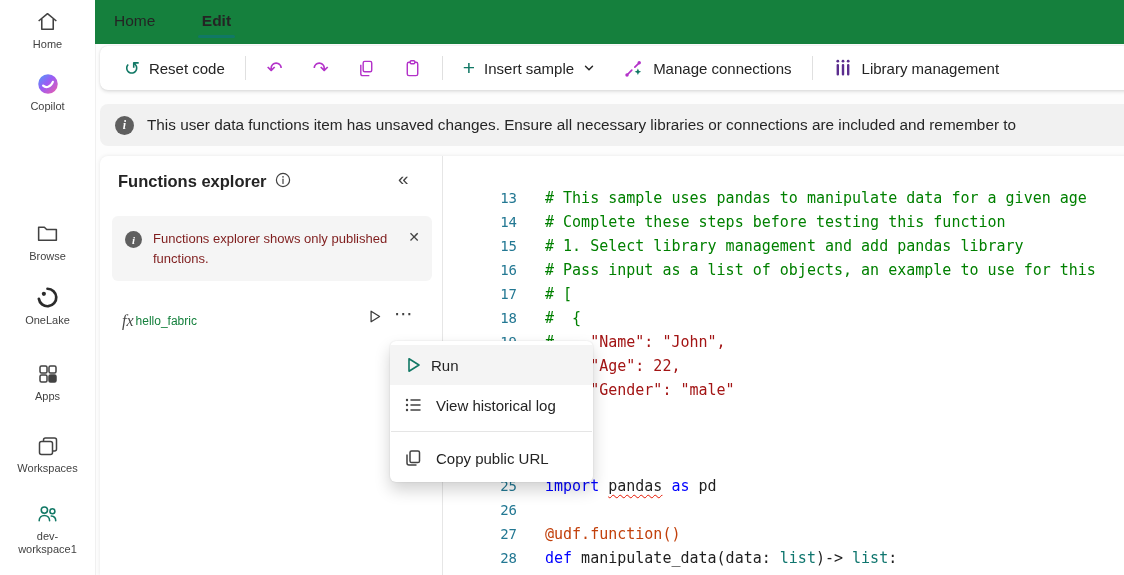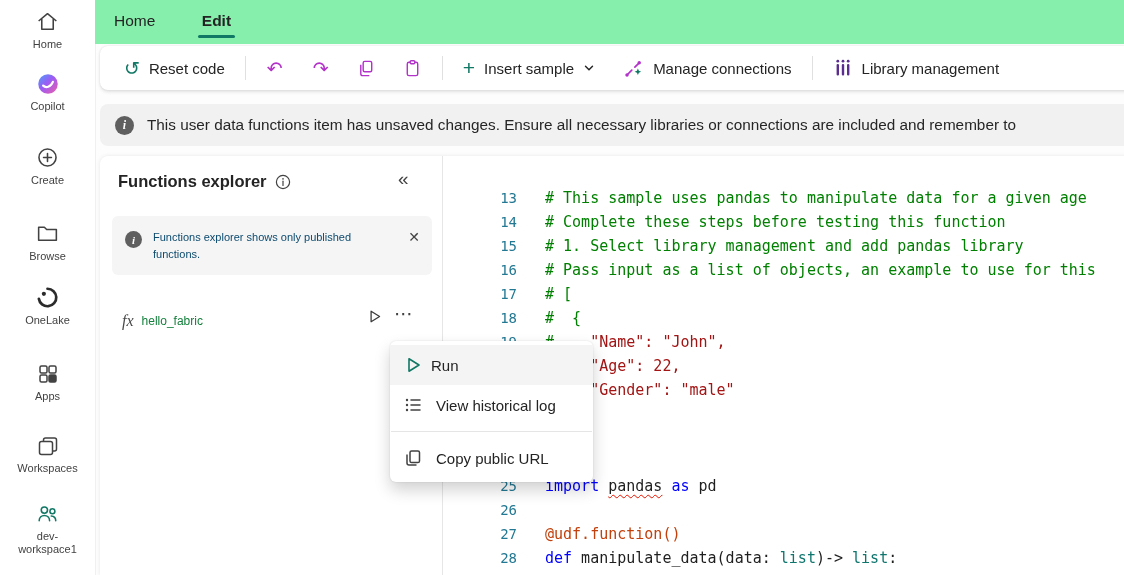--- a/index.html
+++ b/index.html
@@ -7,21 +7,21 @@
        font-family:"Liberation Sans","DejaVu Sans",sans-serif;color:#242424;}
   svg{display:block}
 
   
   #rail{position:absolute;left:0;top:0;width:95px;height:575px;background:#fff;border-right:1px solid #f0f0f0;}
   .rail-item{position:absolute;left:0;width:95px;text-align:center;cursor:pointer;}
   .rail-item .ic{height:27px;display:flex;align-items:center;justify-content:center;}
   .rail-item .lb{font-size:11px;color:#424242;margin-top:3px;line-height:13px;width:66px;margin-left:auto;margin-right:auto;word-break:break-word;}
 
   
-  #tabs{position:absolute;left:95px;top:0;right:0;height:44px;background:#86efac;}
+  #tabs{position:absolute;left:95px;top:0;right:0;height:44px;background:#15803d;}
   .tab{display:inline-block;position:relative;margin-top:7px;padding:5px 4px;font-size:15.5px;cursor:pointer;}
   #tab-home{margin-left:15px;margin-right:34px;}
   #tab-edit{font-weight:700;}
   #tab-edit::after{content:"";position:absolute;left:0;right:0;bottom:-3px;height:3px;border-radius:3px;background:#117865;}
 
   
   #toolbar{position:absolute;left:100px;top:46px;width:1060px;height:44px;background:#fff;border-radius:8px;
            box-shadow:0 1.6px 3.6px rgba(0,0,0,.11),0 0 2px rgba(0,0,0,.08);
            display:flex;align-items:center;padding-left:10px;box-sizing:border-box;}
   .tb-btn{display:flex;align-items:center;gap:9px;padding:0 14px;height:32px;border-radius:4px;font-size:15px;color:#242424;cursor:pointer;white-space:nowrap;}
@@ -37,28 +37,28 @@
   .info-filled{width:19px;height:19px;border-radius:50%;background:#5f5f5f;color:#fff;font-size:12px;font-weight:700;
                display:flex;align-items:center;justify-content:center;font-family:"Liberation Serif",serif;font-style:italic;flex:none;}
   #banner .txt{font-size:15.3px;color:#262626;white-space:nowrap;text-align:center;}
 
   
   #content{position:absolute;left:100px;top:156px;width:1032px;height:419px;background:#fff;border-top-left-radius:8px;
            box-shadow:0 0 4px rgba(0,0,0,.09);}
 
   
   #explorer{position:absolute;left:0;top:0;width:343px;height:100%;border-right:1px solid #e6e6e6;box-sizing:border-box;}
-  #explorer-title-row{position:absolute;left:18px;top:16px;display:flex;align-items:center;gap:8px;}
+  #explorer-title-row{position:absolute;left:18px;top:16px;display:flex;gap:8px;}
   #explorer-title{font-size:16.5px;font-weight:700;color:#242424;}
   #collapse{position:absolute;left:298px;top:12px;font-size:19px;color:#424242;cursor:pointer;}
   #notice{position:absolute;left:12px;top:60px;width:320px;box-sizing:border-box;background:#f5f5f5;border-radius:6px;
           padding:13px 34px 13px 13px;display:flex;gap:11px;}
-  #notice .txt{font-size:11px;line-height:1.5;color:#0c4a6e;}
+  #notice .txt{font-size:13px;line-height:1.5;color:#7f1d1d;}
   #notice-close{position:absolute;right:12px;top:13px;font-size:14px;color:#424242;cursor:pointer;}
-  #func-row{position:absolute;left:22px;top:150px;height:30px;display:flex;align-items:center;gap:8px;}
+  #func-row{position:absolute;left:22px;top:150px;height:30px;display:flex;align-items:center;gap:2px;}
   #fx{font-family:"Liberation Serif","DejaVu Serif",serif;font-style:italic;font-size:16px;color:#4a4a4a;}
   #func-name{font-size:12px;color:#15803d;}
   #func-run{position:absolute;left:266px;top:152px;cursor:pointer;}
   #func-more{position:absolute;left:294px;top:146px;font-size:19px;color:#424242;cursor:pointer;letter-spacing:1px;}
 
   
   #editor{position:absolute;left:344px;top:0;width:688px;height:100%;overflow:hidden;padding-top:30px;box-sizing:border-box;}
   .code-row{height:24px;line-height:24px;display:flex;white-space:pre;
             font-family:"DejaVu Sans Mono","Liberation Mono",monospace;font-size:15px;}
   .gutter{display:inline-block;width:73px;text-align:right;color:#237893;font-size:14px;flex:none;}
@@ -102,29 +102,20 @@
               <stop offset="1" stop-color="#ef5da8"></stop>
             </linearGradient>
           </defs>
           <circle cx="12" cy="12" r="9" fill="url(#cpg)"></circle>
           <path d="M7.5 13.5 C10 16 14.5 15 16.5 10" stroke="#fff" stroke-width="2" fill="none" stroke-linecap="round"></path>
         </svg>
     </span>
     <div class="lb">Copilot</div>
   </div>
 
-  <div class="rail-item" style="top:144px">
-    <span class="ic">
-      <svg width="25" height="25" viewBox="0 0 24 24" fill="none" stroke="#424242" stroke-width="1.5" stroke-linecap="round">
-          <circle cx="12" cy="12" r="8.2"></circle>
-          <path d="M12 8.2 V15.8 M8.2 12 H15.8"></path>
-        </svg>
-    </span>
-    <div class="lb">Create</div>
-  </div>
 
   <div class="rail-item" style="top:220px">
     <span class="ic">
       <svg width="25" height="25" viewBox="0 0 24 24" fill="none" stroke="#424242" stroke-width="1.5" stroke-linejoin="round">
           <path d="M3.5 18.5 V6 H9 L11.2 8.2 H20.5 V18.5 Z"></path>
         </svg>
     </span>
     <div class="lb">Browse</div>
   </div>
 

